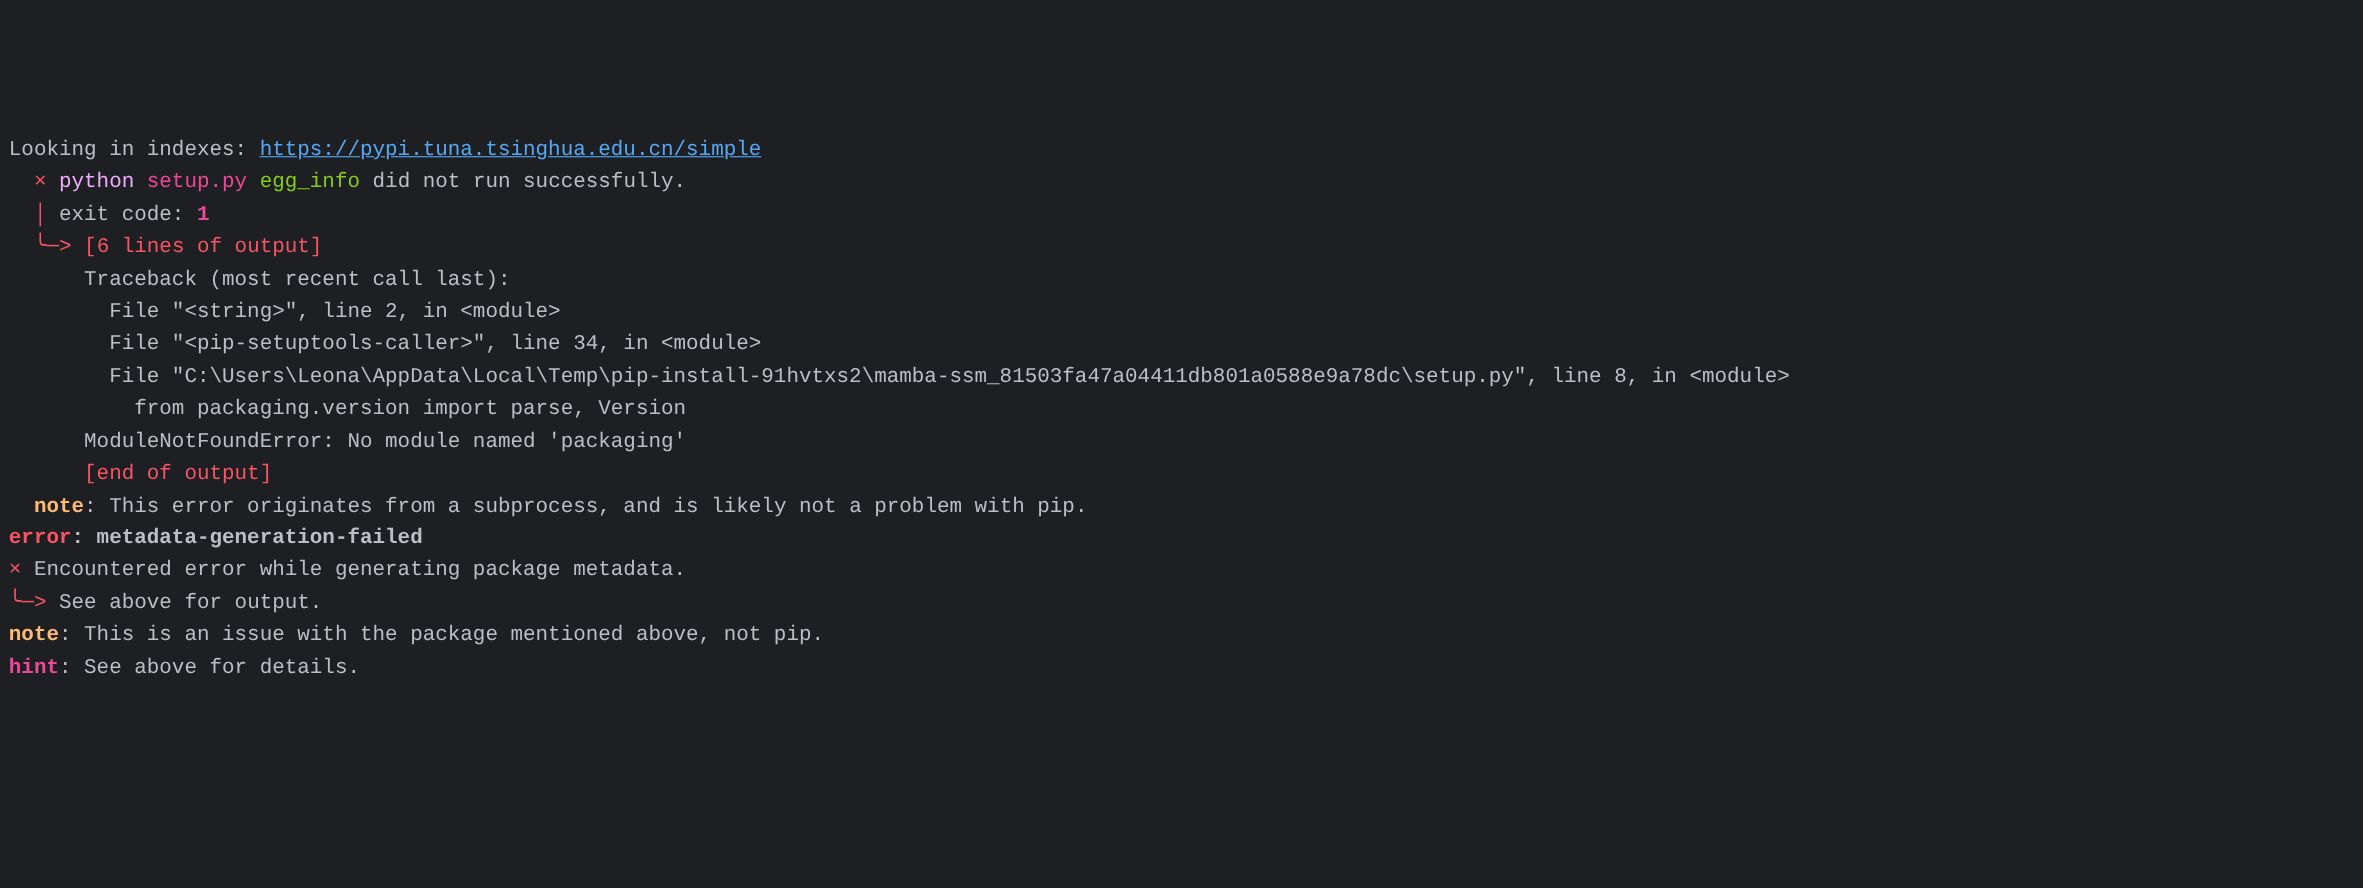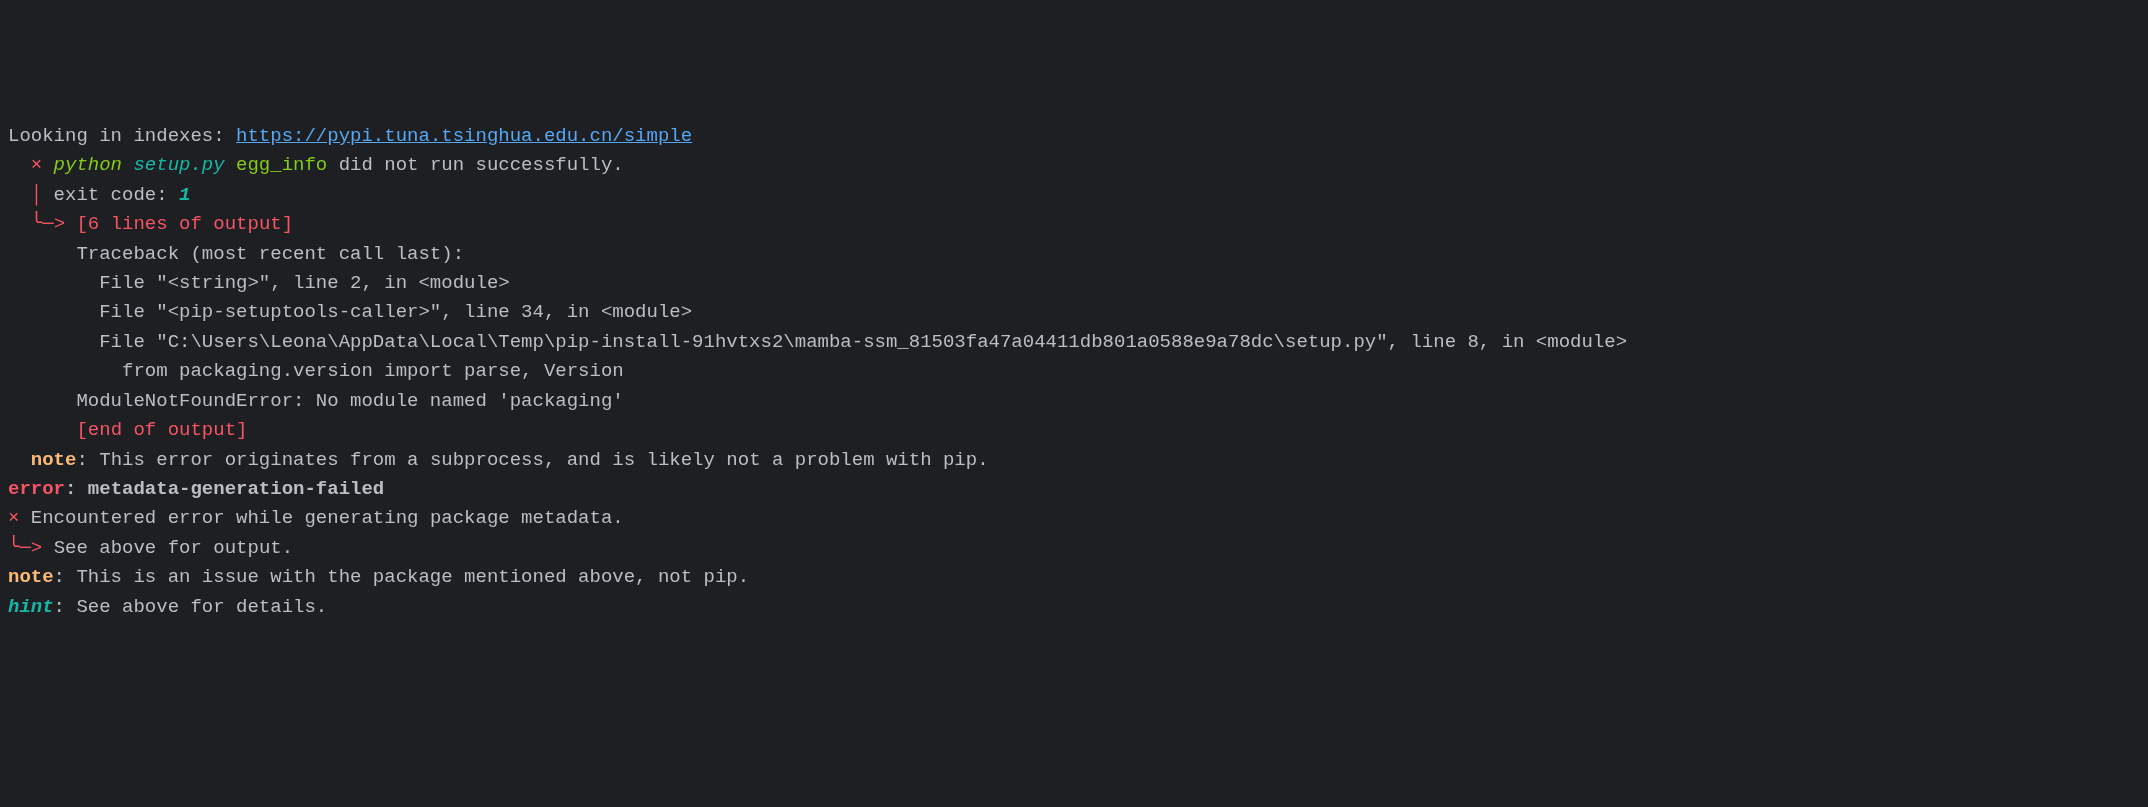--- a/index.html
+++ b/index.html
@@ -11,24 +11,24 @@
     line-height: 1.55;
     padding: 4px 8px;
     white-space: pre;
     position: relative;
     min-width: 2148px;
     min-height: 807px;
   }
   .line { display: block; }
   .link { color: #56a8f5; text-decoration: underline; cursor: pointer; text-align: right; }
   .red { color: #f75464; }
-  .cyan { color: #14b8a6; font-style: italic; }
+  .cyan { color: #ec4899; }
   .green { color: #84cc16; }
   .purple { color: #fdba74; font-family: Liberation Mono, monospace; }
-  .orange { color: #84cc16; font-style: italic; }
+  .orange { color: #f0abfc; }
   .bold { font-weight: bold; }
   .watermark {
     position: absolute;
     bottom: 8px;
     right: 12px;
     color: #5a5c61;
     font-size: 13px;
     font-family: sans-serif;
     opacity: 0.6;
   }

